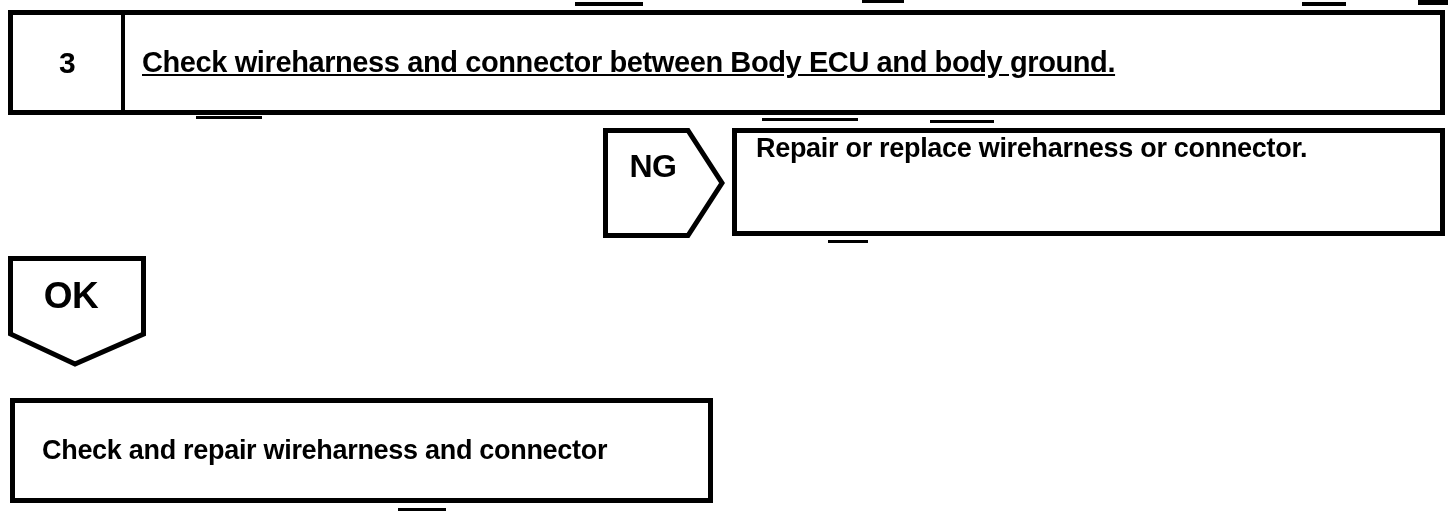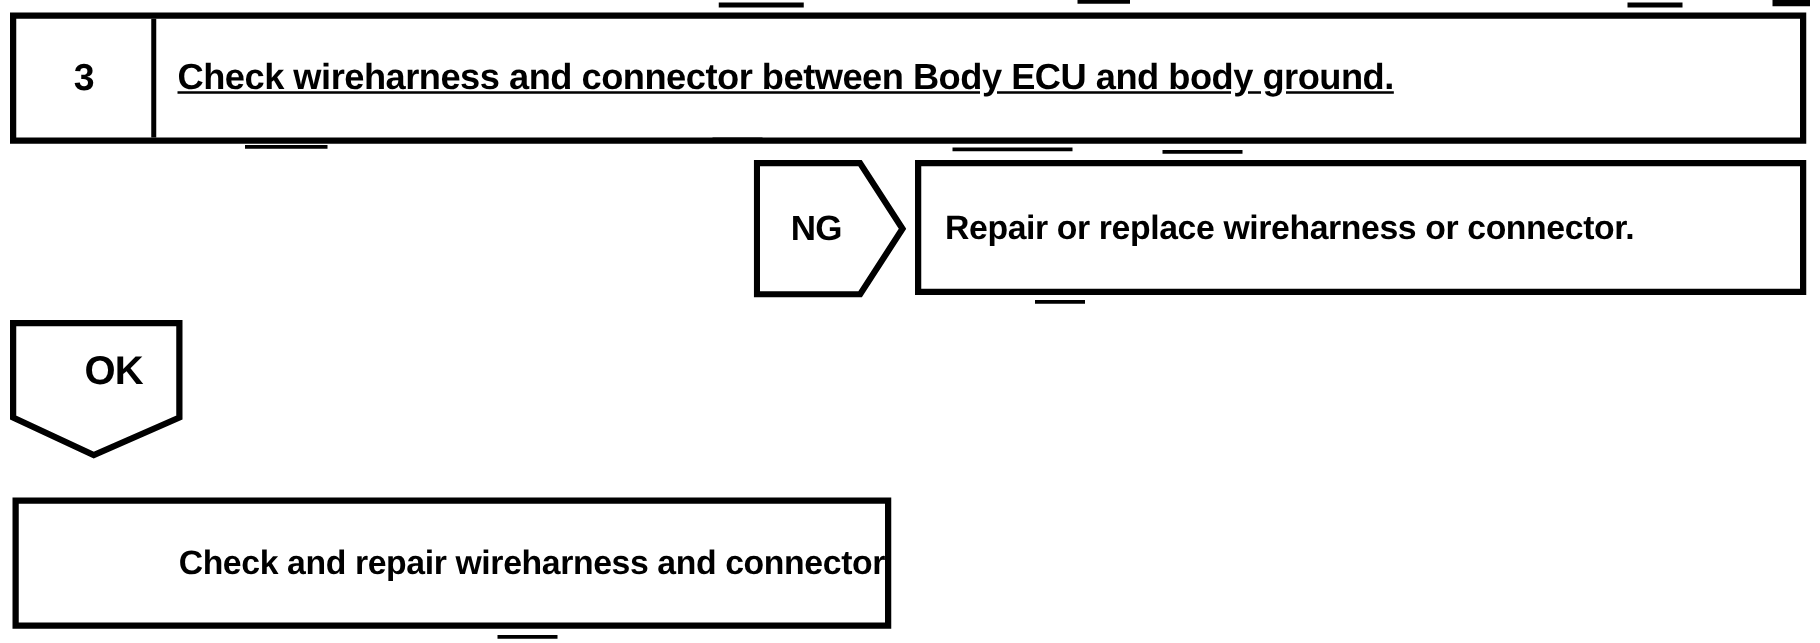--- a/index.html
+++ b/index.html
@@ -56,84 +56,83 @@
   .ng-shape {
     position: absolute;
     left: 603px;
     top: 128px;
     width: 122px;
     height: 110px;
   }
   .ng-label {
     position: absolute;
     left: 611px;
-    top: 128px;
+    top: 111px;
     width: 84px;
     height: 110px;
     display: flex;
     align-items: center;
     justify-content: center;
-    font-size: 28px;
+    font-size: 32px;
     letter-spacing: -0.5px;
   }
   .ng-box {
     position: absolute;
     left: 732px;
     top: 128px;
     width: 713px;
     height: 108px;
     border: 5px solid #000000;
     box-sizing: border-box;
     display: flex;
-    align-items: center;
+    align-items: flex-start;
     padding-left: 19px;
     font-size: 27px;
     letter-spacing: -0.3px;
     background: #ffffff;
     white-space: nowrap;
   }
 
   
   .ok-shape {
     position: absolute;
     left: 6px;
     top: 254px;
     width: 142px;
     height: 114px;
   }
   .ok-label {
     position: absolute;
-    left: 20px;
+    left: 0;
     top: 256px;
     width: 142px;
     height: 80px;
     display: flex;
     align-items: center;
     justify-content: center;
-    font-size: 32px;
+    font-size: 37px;
     letter-spacing: -0.5px;
   }
   .ok-box {
     position: absolute;
     left: 10px;
     top: 398px;
     width: 703px;
     height: 105px;
     border: 5px solid #000000;
     box-sizing: border-box;
     display: flex;
     flex-direction: column;
     justify-content: center;
     padding-left: 27px;
     font-size: 27px;
     line-height: 31px;
     letter-spacing: -0.3px;
     background: #ffffff;
     white-space: nowrap;
-    text-align: right;
   }
 
   .shape-poly {
     fill: #ffffff;
     stroke: #000000;
     stroke-width: 5;
     stroke-linejoin: miter;
   }
 
   

